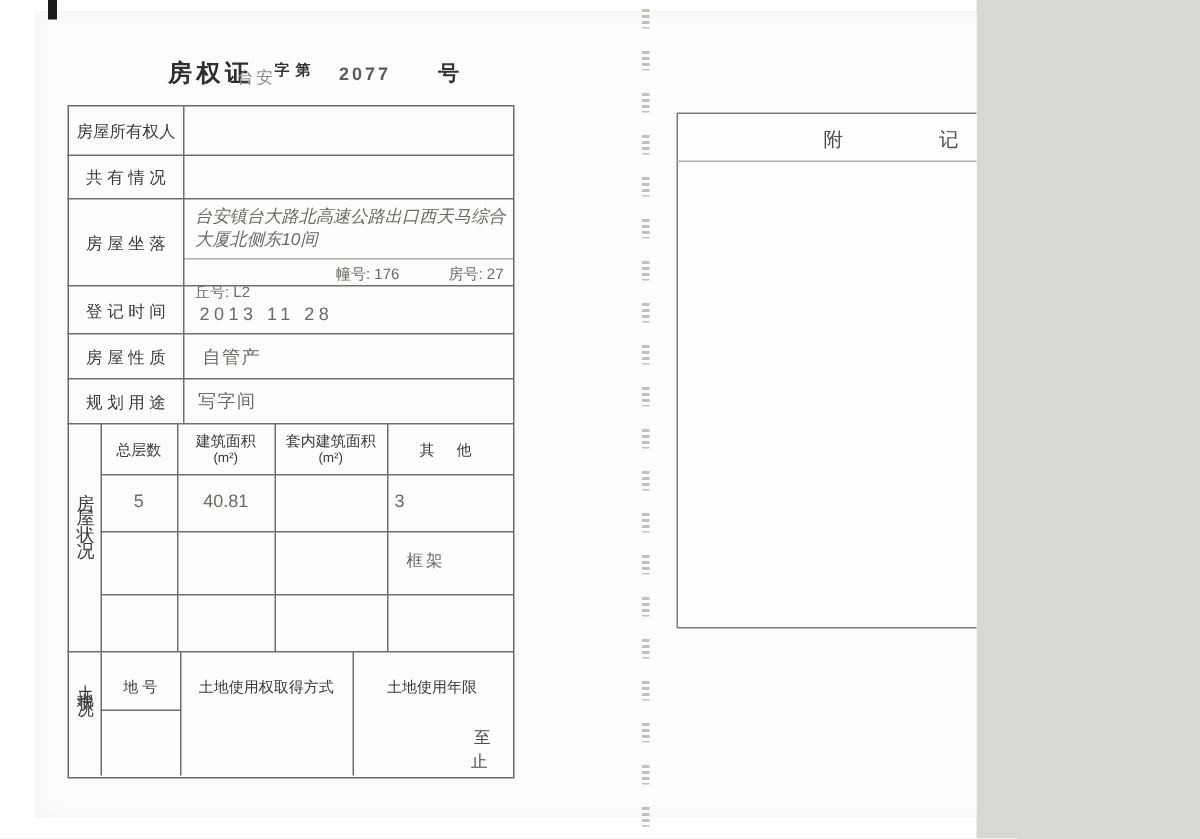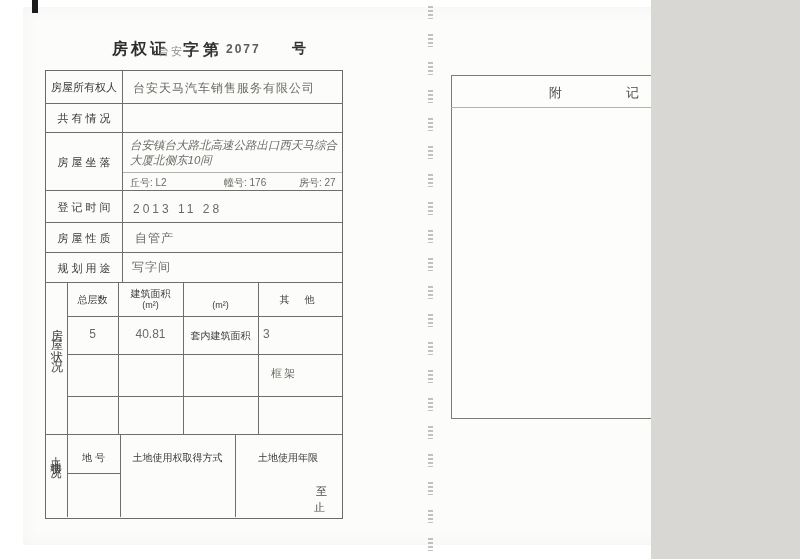--- a/index.html
+++ b/index.html
@@ -5,21 +5,21 @@
   html,body{margin:0;padding:0;}
   body{font-family:"Liberation Sans","DejaVu Sans",sans-serif;background:#d8d7d4;}
   .scan{position:relative;width:651px;height:559px;background:#ffffff;overflow:hidden;}
   .paper{position:absolute;left:23px;top:7px;width:770px;height:538px;background:#fcfcfa;
          box-shadow:inset 0 0 18px rgba(0,0,0,0.035);}
   .corner-mark{position:absolute;left:32px;top:0;width:6px;height:13px;background:#1c1c1c;}
 
   
   .t-main{position:absolute;left:112px;top:39px;font-size:16px;font-weight:bold;letter-spacing:3px;color:#2e2e2e;}
   .t-region{position:absolute;left:158px;top:44px;font-size:11px;color:#8b8b88;letter-spacing:2px;}
-  .t-zidi{position:absolute;left:183px;top:40px;font-size:16px;font-weight:bold;letter-spacing:4px;color:#333;}
+  .t-zidi{position:absolute;left:183px;top:40px;font-size:10px;font-weight:bold;letter-spacing:4px;color:#333;}
   .t-serial{position:absolute;left:226px;top:42px;font-size:12px;color:#5c5c5c;letter-spacing:2px;font-weight:bold;}
   .t-hao{position:absolute;left:292px;top:40px;font-size:14px;font-weight:bold;color:#333;}
 
   
   .hline,.vline{position:absolute;background:#6e6e6c;}
   .hline{height:1px;}
   .vline{width:1px;}
   .hline.faint,.vline.faint{background:#b3b2ae;}
 
   .cell{position:absolute;color:#3e3e3c;}
@@ -79,24 +79,23 @@
   <div class="vline" style="left:120px;top:434px;height:83px;"></div>
   <div class="vline" style="left:235px;top:434px;height:83px;"></div>
 
   <div class="cell lbl" style="left:46px;top:80px;width:76px;">房屋所有权人</div>
   <div class="cell lbl" style="left:46px;top:111px;width:76px;">共 有 情 况</div>
   <div class="cell lbl" style="left:46px;top:155px;width:76px;">房 屋 坐 落</div>
   <div class="cell lbl" style="left:46px;top:200px;width:76px;">登 记 时 间</div>
   <div class="cell lbl" style="left:46px;top:231px;width:76px;">房 屋 性 质</div>
   <div class="cell lbl" style="left:46px;top:261px;width:76px;">规 划 用 途</div>
 
-  <div class="cell val" style="left:133px;top:80px;width:205px;letter-spacing:1px;">台安天马汽车销售服务有限公司</div>
   <div class="cell val" style="left:130px;top:138px;width:208px;font-size:11.5px;line-height:15px;font-style:italic;">台安镇台大路北高速公路出口西天马综合大厦北侧东10间</div>
 
-  <div class="cell val" style="left:130px;top:176px;font-size:10px;">
+  <div class="cell val" style="left:130px;top:188px;font-size:10px;">
     <span>丘号:</span>
     <span>L2</span>
   </div>
   <div class="cell val" style="left:224px;top:176px;font-size:10px;">
     <span>幢号:</span>
     <span>176</span>
   </div>
   <div class="cell val" style="left:299px;top:176px;font-size:10px;">
     <span>房号:</span>
     <span>27</span>
@@ -104,21 +103,21 @@
 
   <div class="cell val" style="left:133px;top:202px;letter-spacing:3px;">2013 11 28</div>
   <div class="cell val" style="left:135px;top:230px;letter-spacing:1px;">自管产</div>
   <div class="cell val" style="left:132px;top:259px;letter-spacing:1px;">写字间</div>
 
   <div class="vlabel house">房屋状况</div>
 
   <div class="cell hdr" style="left:67px;top:293px;width:51px;">总层数</div>
   <div class="cell hdr" style="left:118px;top:287px;width:65px;">建筑面积</div>
   <div class="cell unit" style="left:118px;top:300px;width:65px;">(m²)</div>
-  <div class="cell hdr" style="left:183px;top:287px;width:75px;margin-top:42px;">套内建筑面积</div>
+  <div class="cell hdr" style="left:183px;top:287px;width:75px;">套内建筑面积</div>
   <div class="cell unit" style="left:183px;top:300px;width:75px;">(m²)</div>
   <div class="cell hdr" style="left:258px;top:293px;width:84px;letter-spacing:6px;">其  他</div>
 
   <div class="cell val ctr" style="left:67px;top:327px;width:51px;">5</div>
   <div class="cell val ctr" style="left:118px;top:327px;width:65px;">40.81</div>
   <div class="cell val ctr" style="left:183px;top:327px;width:75px;"></div>
   <div class="cell val" style="left:263px;top:327px;">3</div>
   <div class="cell val" style="left:271px;top:366px;font-size:11px;letter-spacing:2px;">框架</div>
 
   <div class="vlabel land">土地状况</div>

